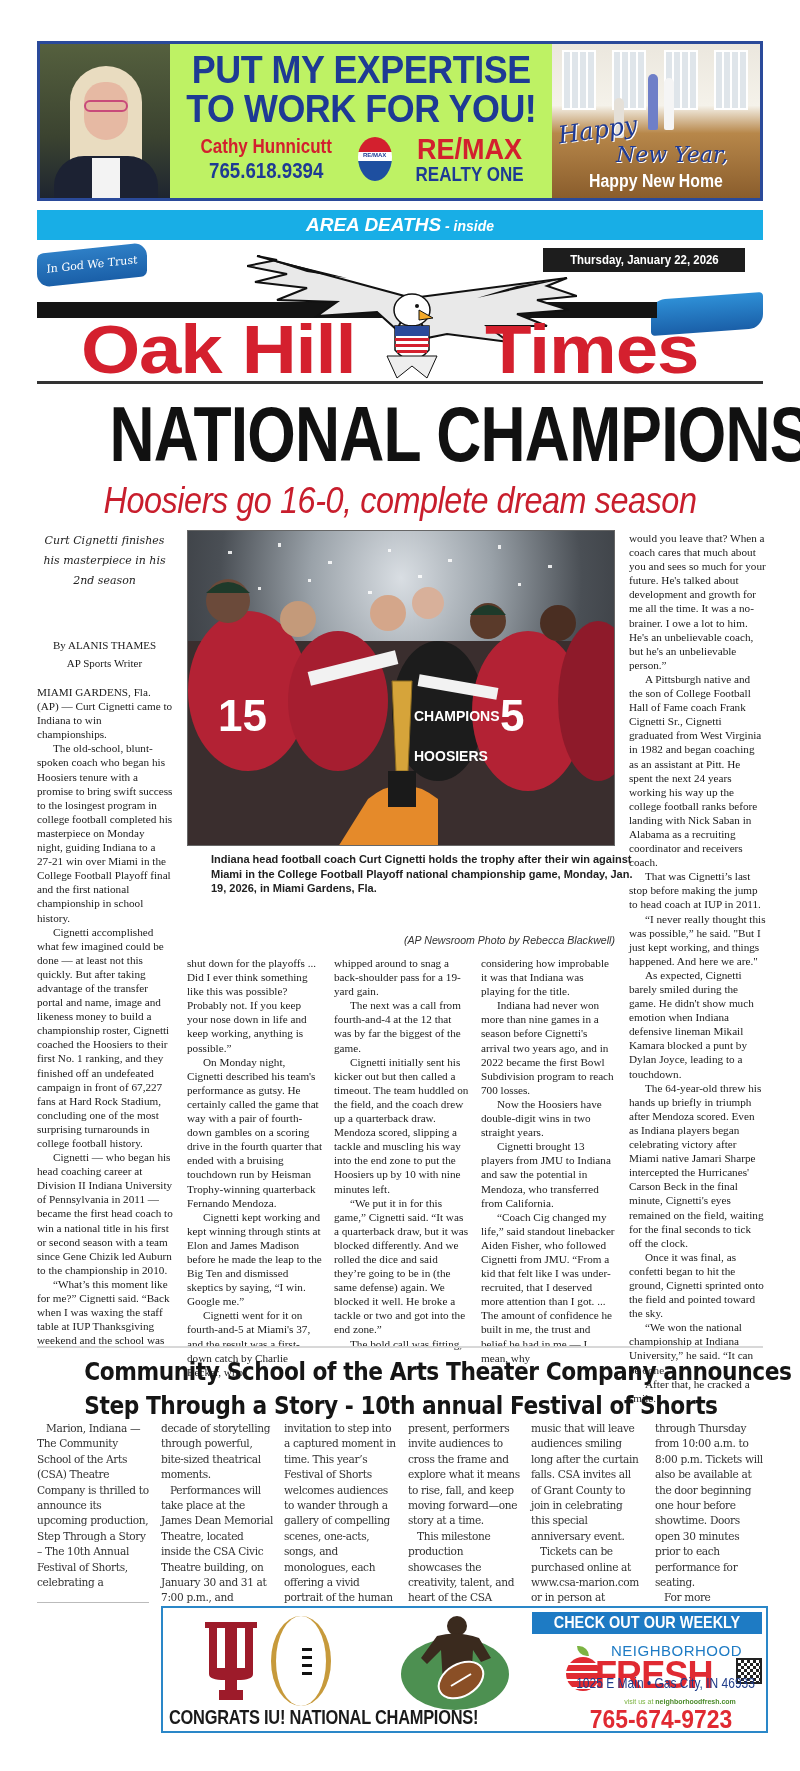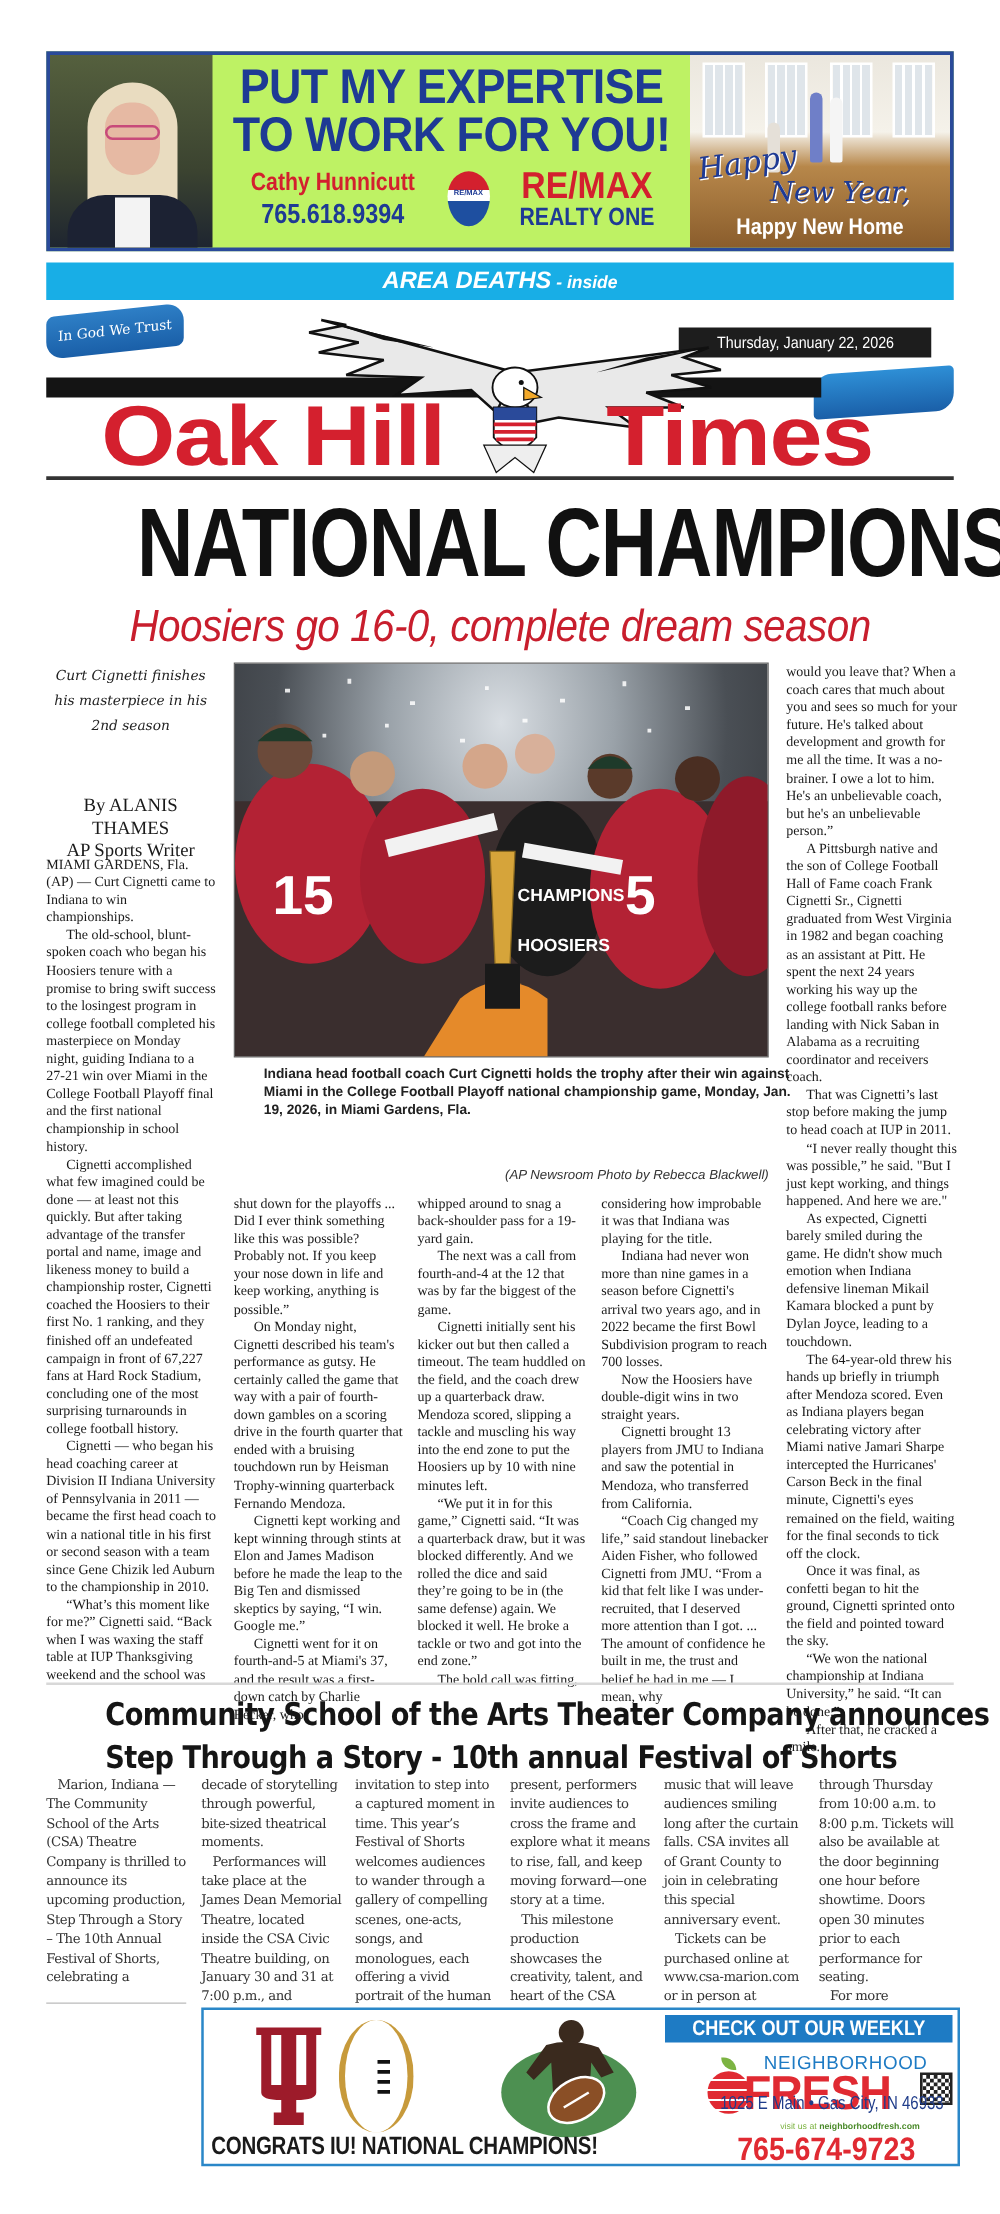--- a/index.html
+++ b/index.html
@@ -36,38 +36,38 @@
 
   
   #area-deaths { left: 37px; top: 210px; width: 726px; height: 30px; background: #18aee6; color: #fff; text-align: center; font-family: "Liberation Sans", sans-serif; font-style: italic; font-weight: 700; font-size: 19px; line-height: 30px; }
   #area-deaths .small { font-size: 14px; }
 
   
   #masthead { left: 37px; top: 244px; width: 726px; height: 140px; }
   #motto-ribbon { position: absolute; left: 0; top: 4px; width: 110px; height: 34px; background: linear-gradient(180deg,#2e7fc6,#1a5fa8); transform: skewY(-6deg); border-radius: 6px 14px 6px 14px; color: #fff; font-family: "DejaVu Serif", serif; font-size: 11px; line-height: 34px; text-align: center; }
   #right-ribbon { position: absolute; right: 0; top: 52px; width: 112px; height: 36px; background: linear-gradient(180deg,#2e8fd6,#1a5fa8); border-radius: 14px 4px 14px 4px; transform: skewY(-4deg); }
   #black-bar { position: absolute; left: 0; top: 58px; width: 620px; height: 16px; background: #141414; }
-  #date-box { position: absolute; right: 18px; top: 18px; width: 202px; height: 24px; background: #1d1d1d; color: #fff; font-family: "Liberation Sans", sans-serif; font-weight: 400; font-size: 13px; line-height: 24px; text-align: center; transform-origin: center; }
+  #date-box { position: absolute; right: 18px; top: 4px; width: 202px; height: 24px; background: #1d1d1d; color: #fff; font-family: "Liberation Sans", sans-serif; font-weight: 700; font-size: 13px; line-height: 24px; text-align: center; transform-origin: center; }
   #date-box span { display: inline-block; transform: scaleX(0.88); }
   #eagle { position: absolute; left: 210px; top: -6px; width: 330px; height: 142px; }
   #title-left, #title-right { position: absolute; top: 72px; font-family: "Liberation Sans", sans-serif; font-weight: 900; color: #d4202e; font-size: 68px; line-height: 66px; letter-spacing: -1px; transform: scaleX(1.12); transform-origin: left top; }
   #title-left { left: 44px; }
   #title-right { left: 448px; }
   #masthead-rule { position: absolute; left: 0; top: 137px; width: 726px; height: 3px; background: #333; }
 
   
   #main-headline { left: 37px; top: 395px; width: 726px; text-align: center; font-family: "Liberation Sans", sans-serif; font-weight: 900; font-size: 78px; line-height: 78px; color: #111; transform: scaleX(0.80); transform-origin: center top; white-space: nowrap; letter-spacing: -1px; }
   #sub-headline { left: 37px; top: 481px; width: 726px; text-align: center; font-family: "Liberation Sans", sans-serif; font-style: italic; color: #c81e2d; font-size: 36px; line-height: 40px; transform: scaleX(0.90); white-space: nowrap; letter-spacing: -0.5px; }
 
   
   .col { position: absolute; font-family: "Liberation Serif", serif; font-size: 11.2px; line-height: 14.1px; color: #1a1a1a; text-align: left; hyphens: manual; }
   .col p { text-indent: 16px; }
   .col p.noindent { text-indent: 0; }
   #deck { left: 37px; top: 531px; width: 135px; text-align: center; font-family: "DejaVu Serif", serif; font-style: italic; font-size: 11px; line-height: 20px; color: #222; }
-  #byline { left: 37px; top: 636px; width: 135px; text-align: center; font-family: "Liberation Serif", serif; font-size: 15px; line-height: 18px; }
+  #byline { left: 37px; top: 636px; width: 135px; text-align: center; font-family: "Liberation Serif", serif; font-size: 11px; line-height: 18px; }
   #byline .name { font-weight: 400; }
   #col1 { left: 37px; top: 685px; width: 136px; }
   #photo { left: 187px; top: 530px; width: 428px; height: 316px; border: 1px solid #666; overflow: hidden;
     background: radial-gradient(ellipse at 50% 15%, #d9dee3 0%, #9aa2a9 30%, #4a4f55 60%, #2a2c30 100%); }
   #caption { left: 187px; top: 852px; width: 428px; font-family: "Liberation Sans", sans-serif; font-weight: 700; font-size: 11px; line-height: 14.6px; color: #222; margin-left: 24px; }
   #credit { left: 187px; top: 934px; width: 428px; text-align: right; font-family: "Liberation Sans", sans-serif; font-style: italic; font-size: 10.6px; color: #333; }
   #col2 { left: 187px; top: 956px; width: 136px; }
   #col3 { left: 334px; top: 956px; width: 136px; }
   #col4 { left: 481px; top: 956px; width: 136px; }
   #col5 { left: 629px; top: 531px; width: 137px; }

